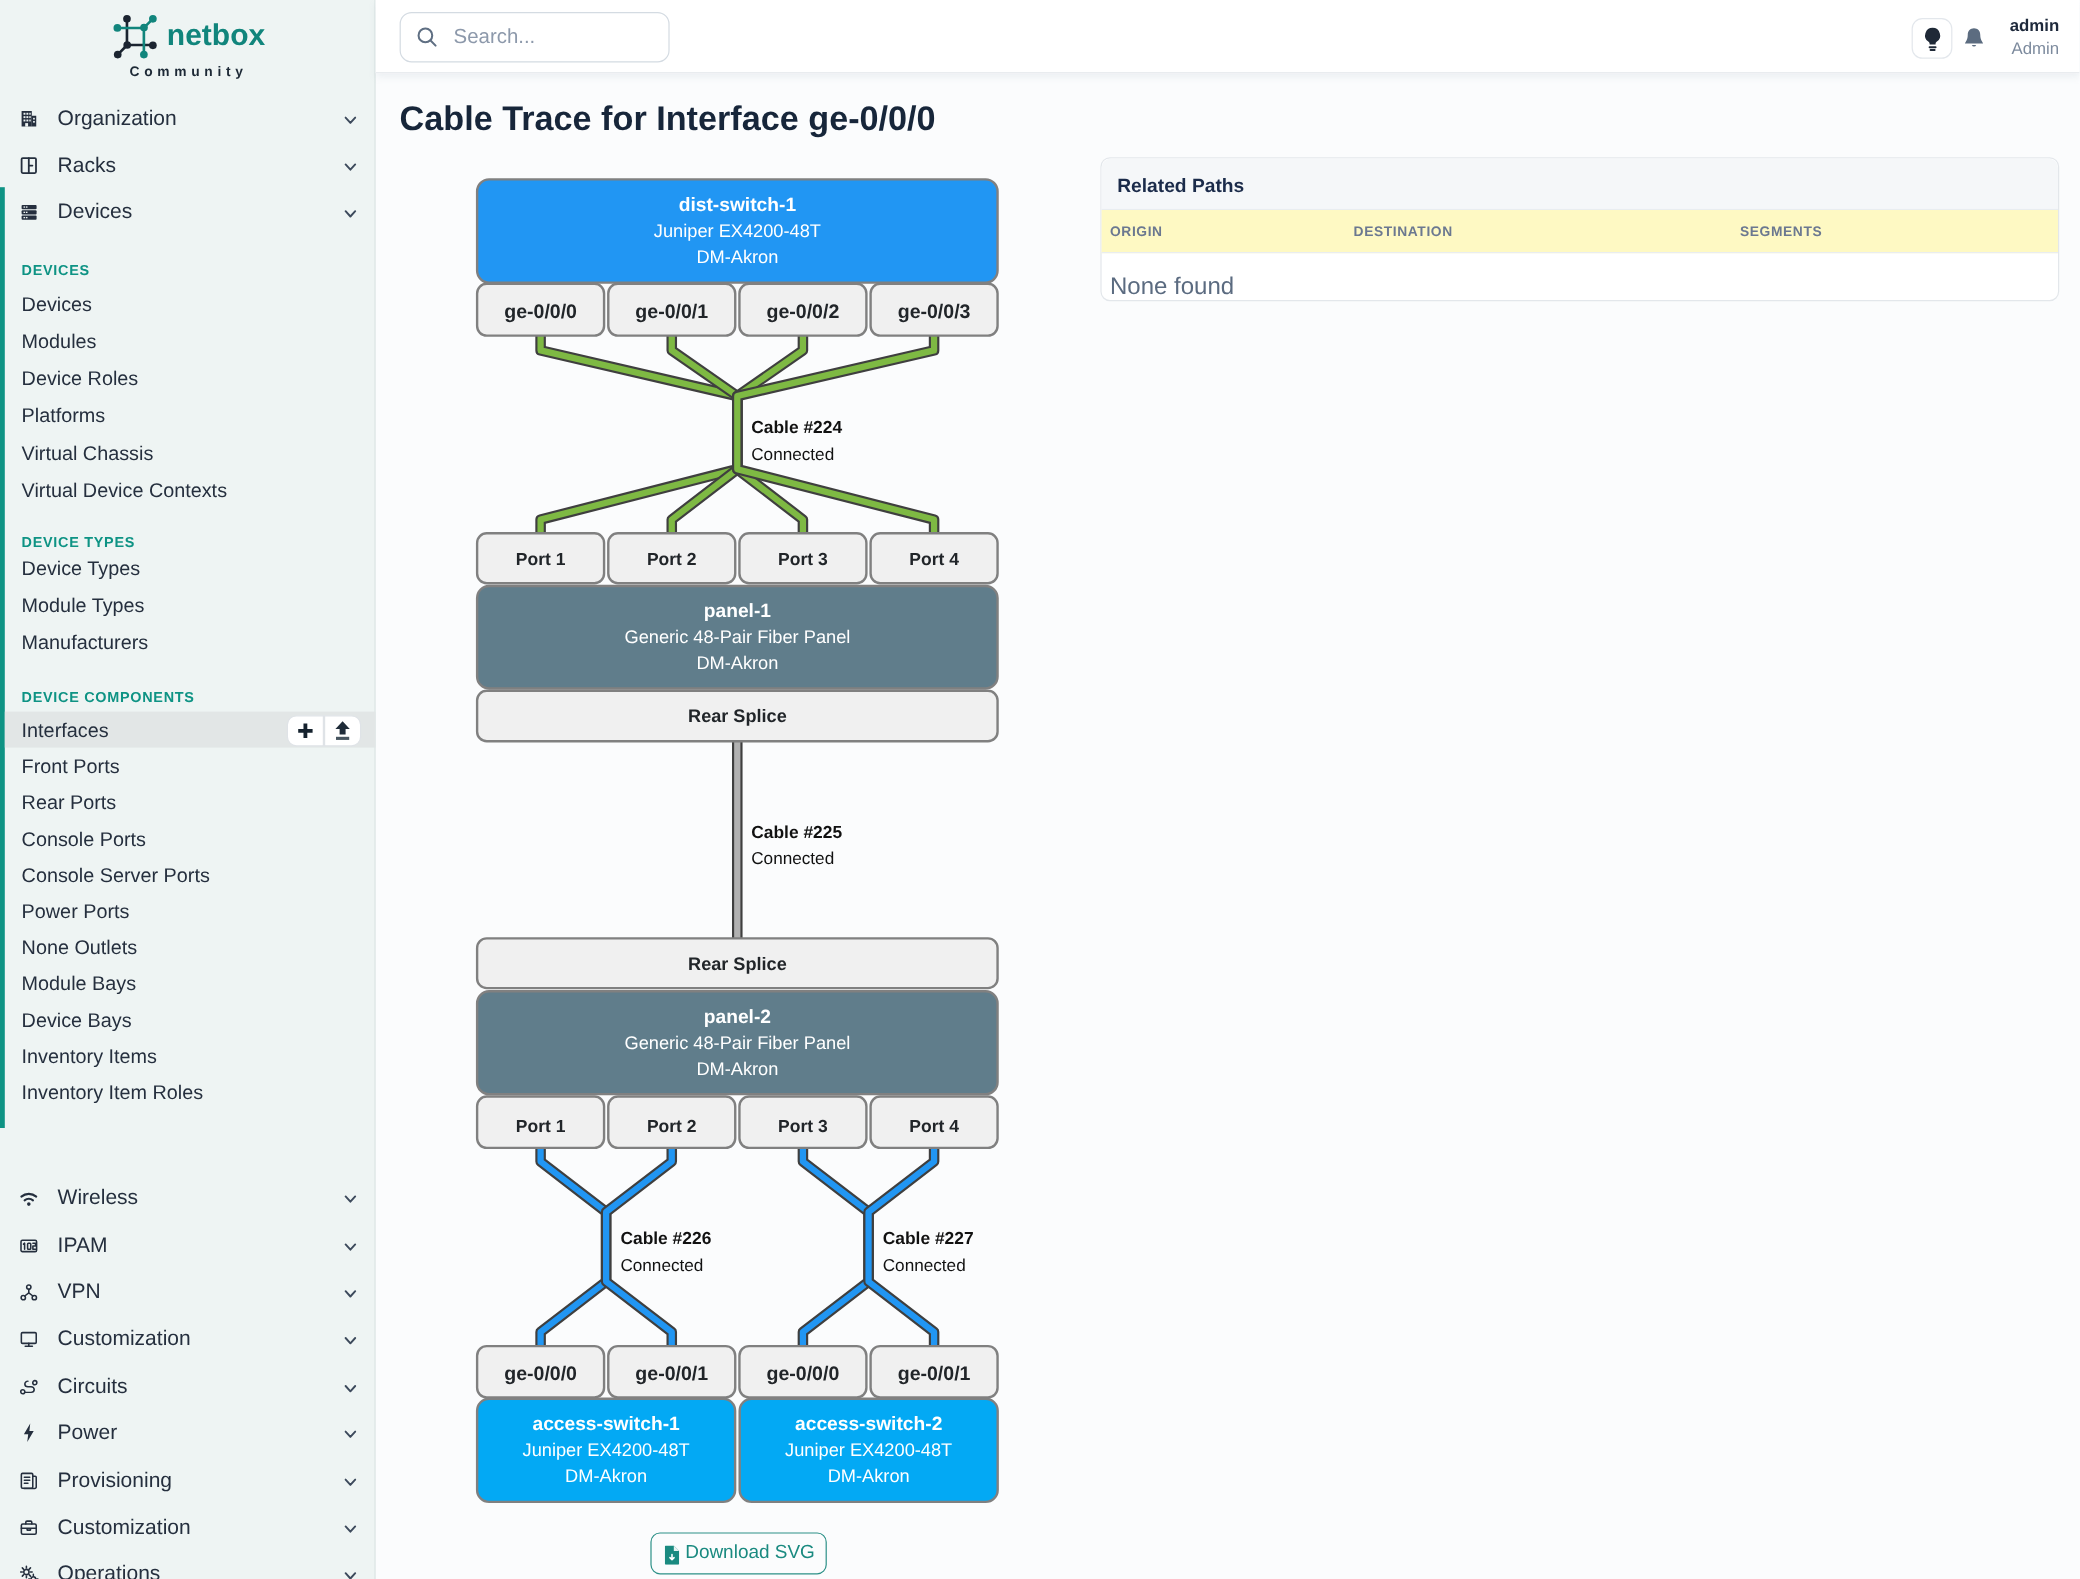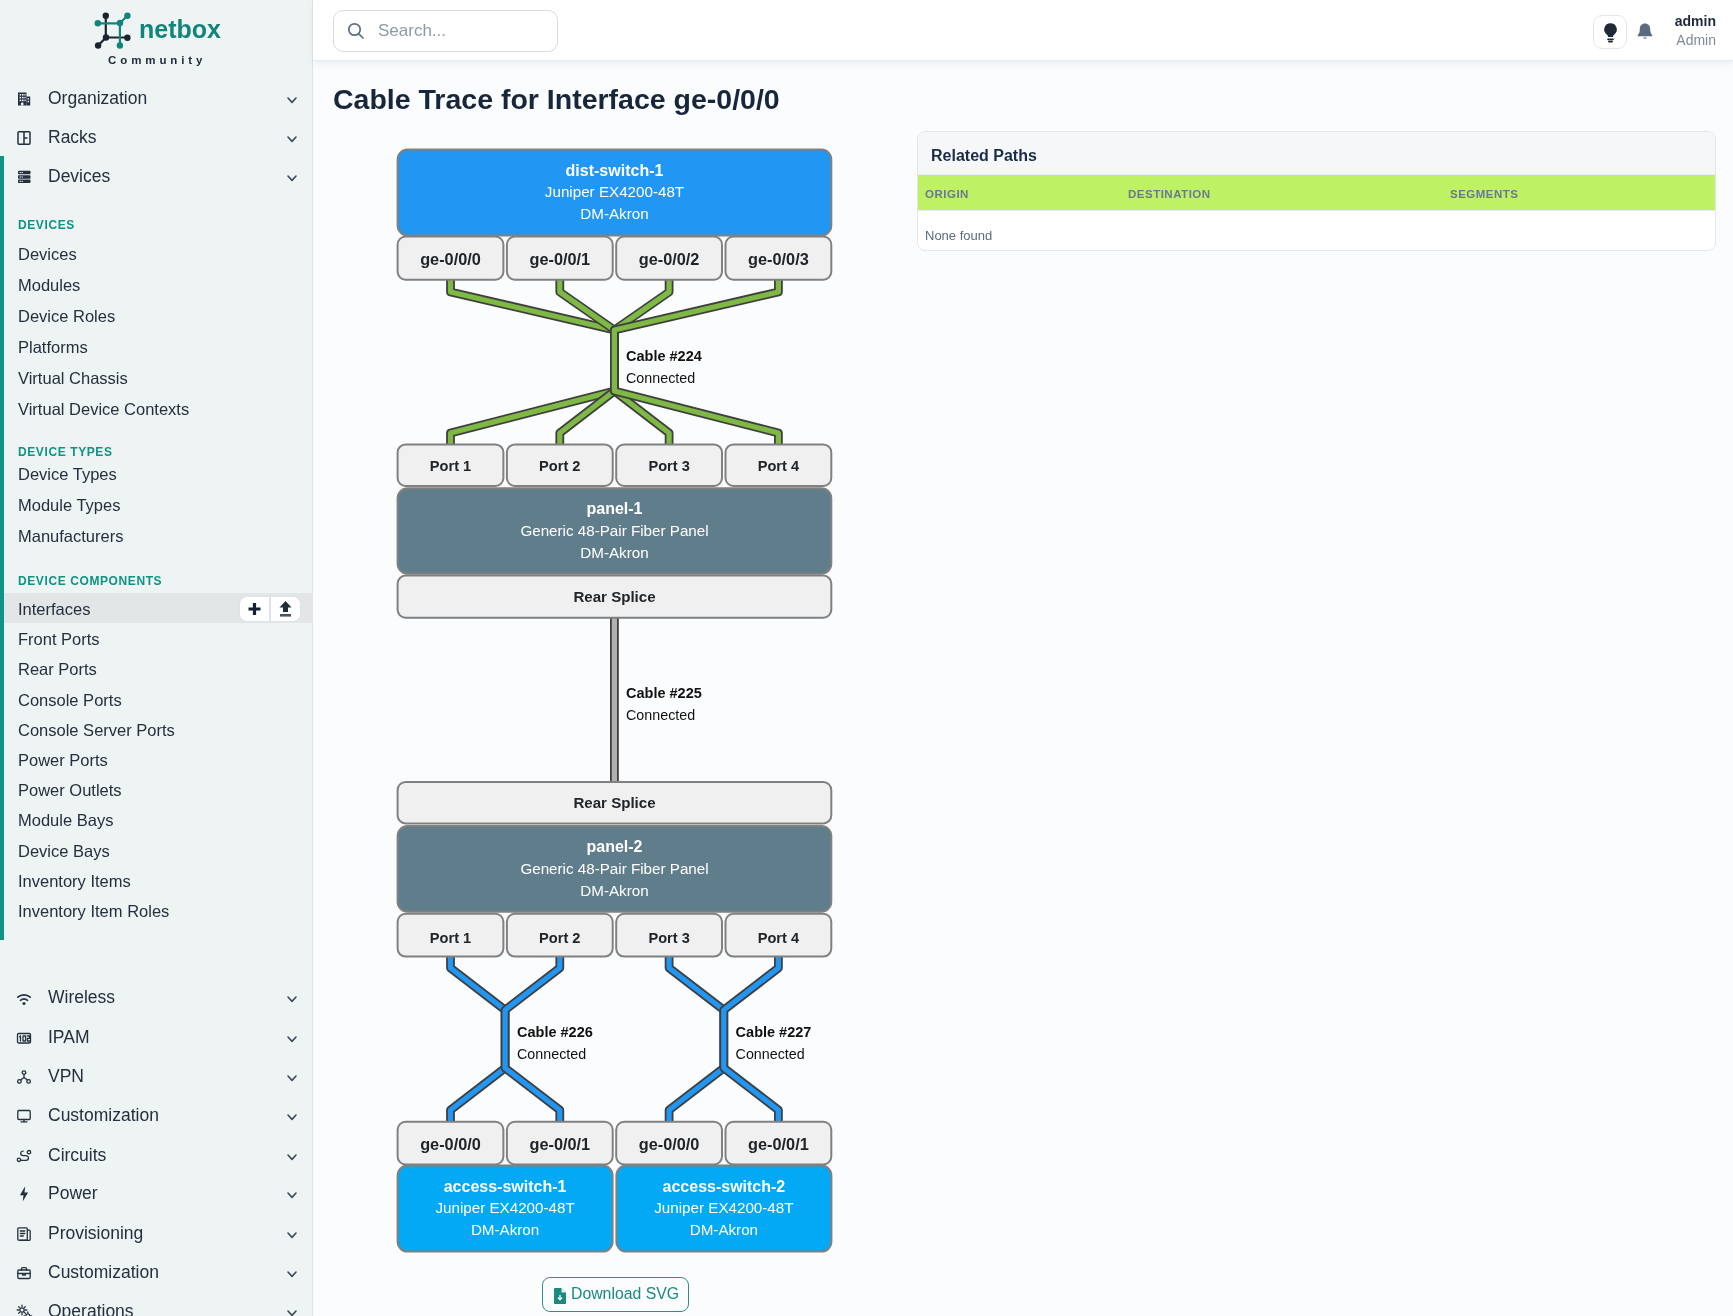--- a/index.html
+++ b/index.html
@@ -34,24 +34,24 @@
 
   
   #heading { position:absolute; left:333px; top:83px; font-size:28.5px; font-weight:600; color:#17263a; }
 
   
   #card { position:absolute; left:917px; top:131px; width:799px; height:120px; background:#fff;
           border:1px solid #e3e7eb; border-radius:8px; }
   #card .hdr { position:absolute; left:0; top:0; width:100%; height:43px; background:#f5f7f9;
                border-bottom:1px solid #e9edf0; border-radius:8px 8px 0 0; }
   #card .hdr span { position:absolute; left:13px; top:15px; font-size:16px; font-weight:bold; color:#1b2b4a; }
-  #card .thead { position:absolute; left:0; top:43px; width:100%; height:36px; background:#bef264;
+  #card .thead { position:absolute; left:0; top:43px; width:100%; height:36px; background:#fef9c3;
                  border-bottom:1px solid #e9edf0; }
   #card .th { position:absolute; top:13px; font-size:11.5px; font-weight:bold; color:#6b7890; letter-spacing:0.5px; }
-  #card .none { position:absolute; left:7px; top:96px; font-size:13px; color:#5b6b80; }
+  #card .none { position:absolute; left:7px; top:96px; font-size:20px; color:#5b6b80; }
 
   
   #dlbtn { position:absolute; left:542px; top:1277px; width:147px; height:35px; border:1.5px solid #2c9087;
            border-radius:8px; color:#1a8a80; font-size:15.8px; line-height:32px; }
   #dlbtn span { position:absolute; left:28px; }
 </style>
 </head>
 <body>
 <div id="page">
 
@@ -256,21 +256,21 @@
     <div class="subitem" style="top:465px;">Device Types</div>
     <div class="subitem" style="top:496px;">Module Types</div>
     <div class="subitem" style="top:527px;">Manufacturers</div>
     <div class="navhdr" style="top:574px;">DEVICE COMPONENTS</div>
     <div class="subitem" style="top:600px;">Interfaces</div>
     <div class="subitem" style="top:630px;">Front Ports</div>
     <div class="subitem" style="top:660px;">Rear Ports</div>
     <div class="subitem" style="top:691px;">Console Ports</div>
     <div class="subitem" style="top:721px;">Console Server Ports</div>
     <div class="subitem" style="top:751px;">Power Ports</div>
-    <div class="subitem" style="top:781px;">Power Outlets</div>
+    <div class="subitem" style="top:781px;">None Outlets</div>
     <div class="subitem" style="top:811px;">Module Bays</div>
     <div class="subitem" style="top:842px;">Device Bays</div>
     <div class="subitem" style="top:872px;">Inventory Items</div>
     <div class="subitem" style="top:902px;">Inventory Item Roles</div>
   </div>
 
   <div id="topbar">
     <div id="search">
         <span class="ph">Search...</span>
       <svg style="position:absolute;left:11px;top:9px;" width="22" height="22" viewBox="0 0 22 22" fill="none" stroke="#5f6f83" stroke-width="1.7" stroke-linecap="round">

